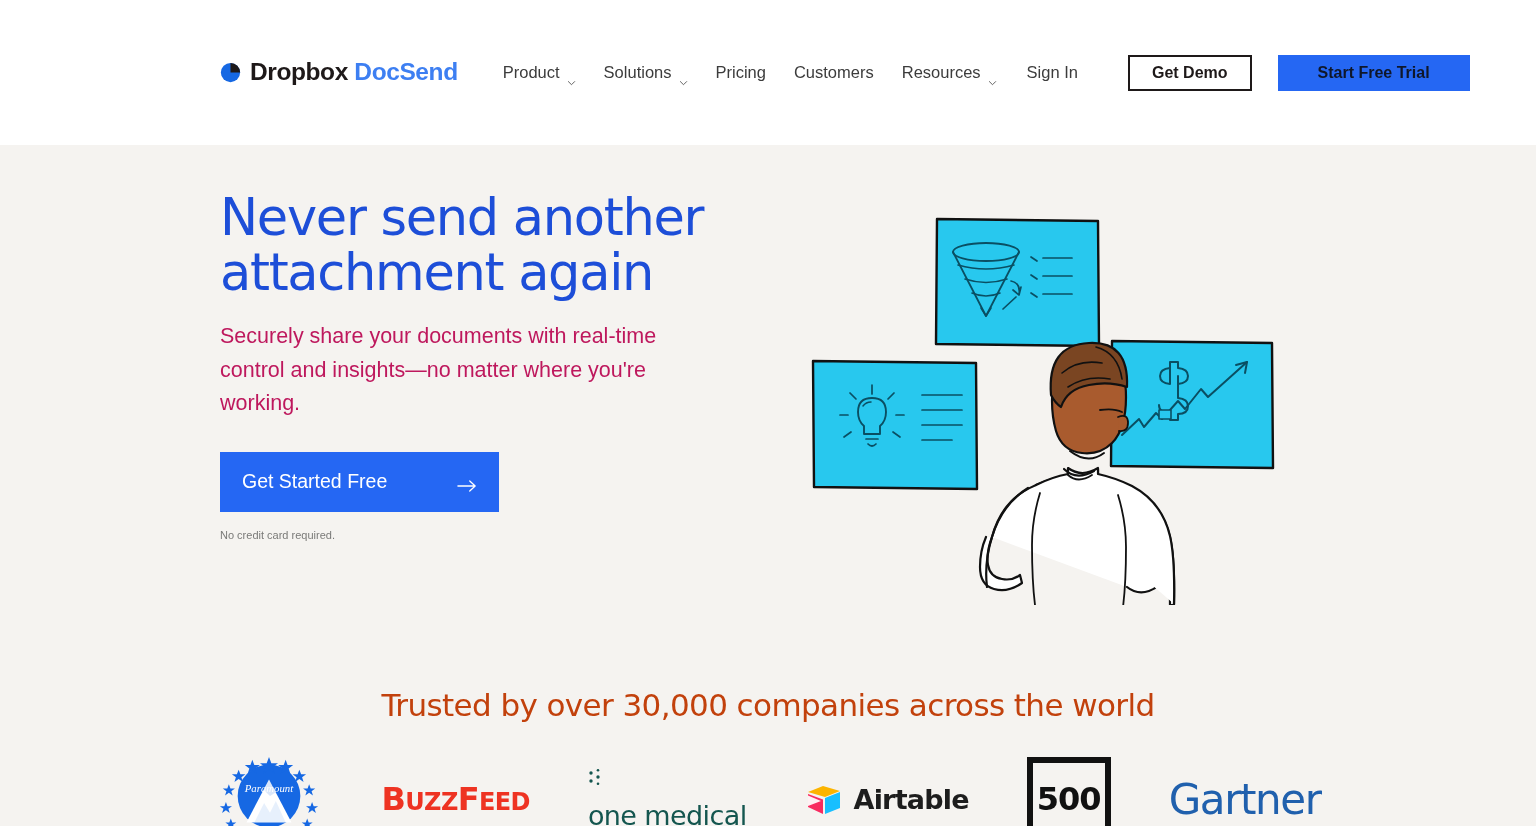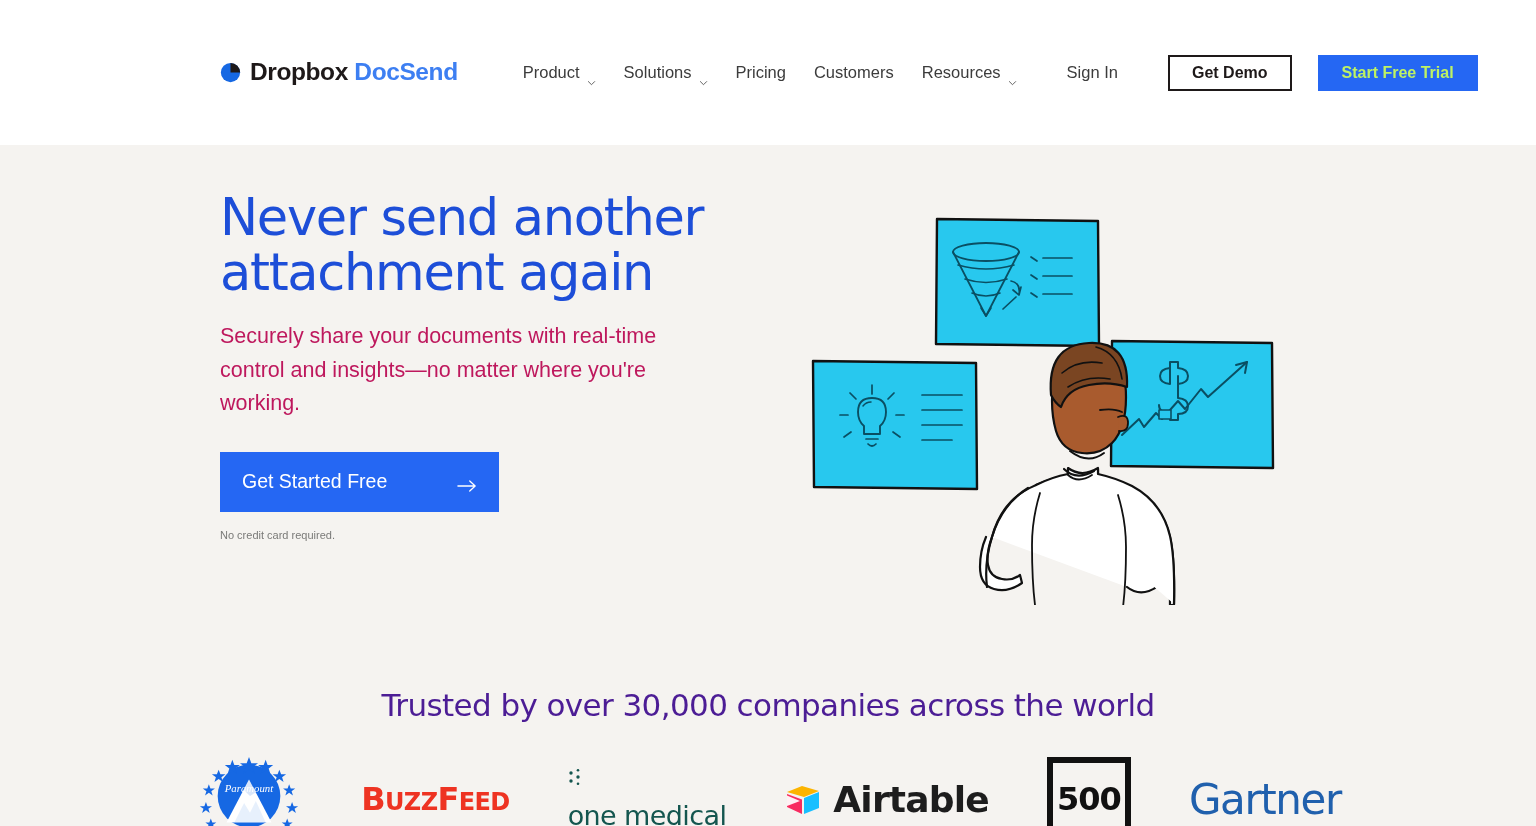--- a/index.html
+++ b/index.html
@@ -24,21 +24,20 @@
     display: flex;
     align-items: center;
   }
 
   .header-inner {
     width: 1228px;
     padding: 0 220px 0 220px;
     display: flex;
     align-items: center;
     height: 100%;
-    gap: 20px;
   }
 
   .brand {
     display: flex;
     align-items: center;
     gap: 9px;
     margin-right: 30px;
     text-decoration: none;
     white-space: nowrap;
   }
@@ -113,25 +112,25 @@
     align-items: center;
     justify-content: center;
     cursor: pointer;
     white-space: nowrap;
     margin-right: 26px;
   }
 
   .btn-trial {
     border: none;
     background: #2567f3;
-    color: #bef264;
+    color: #0f172a;
     font-size: 16px;
     font-weight: 700;
     font-family: "Liberation Sans", sans-serif;
-    padding: 0 24px;
+    padding: 0 40px;
     height: 36px;
     line-height: 1;
     display: flex;
     align-items: center;
     justify-content: center;
     cursor: pointer;
     white-space: nowrap;
   }
 
   
@@ -208,21 +207,21 @@
     background: #f5f3f0;
     padding-top: 22px;
   }
 
   .trusted-title {
     text-align: center;
     font-family: "DejaVu Sans", sans-serif;
     font-size: 31px;
     font-weight: 400;
     letter-spacing: -0.6px;
-    color: #4c1d95;
+    color: #c2410c;
   }
 
   .logo-row {
     margin-top: 28px;
     display: flex;
     align-items: center;
     justify-content: center;
     gap: 58px;
     padding: 0 240px;
   }
@@ -263,21 +262,21 @@
 
   
   .airtable {
     display: flex;
     align-items: center;
     gap: 11px;
     white-space: nowrap;
   }
   .at-text {
     font-family: "DejaVu Sans", sans-serif;
-    font-size: 36px;
+    font-size: 27px;
     font-weight: 700;
     color: #1d1d1d;
     letter-spacing: -0.8px;
   }
 
   
   .fivehundred {
     width: 84px;
     height: 84px;
     border: 6px solid #111111;

